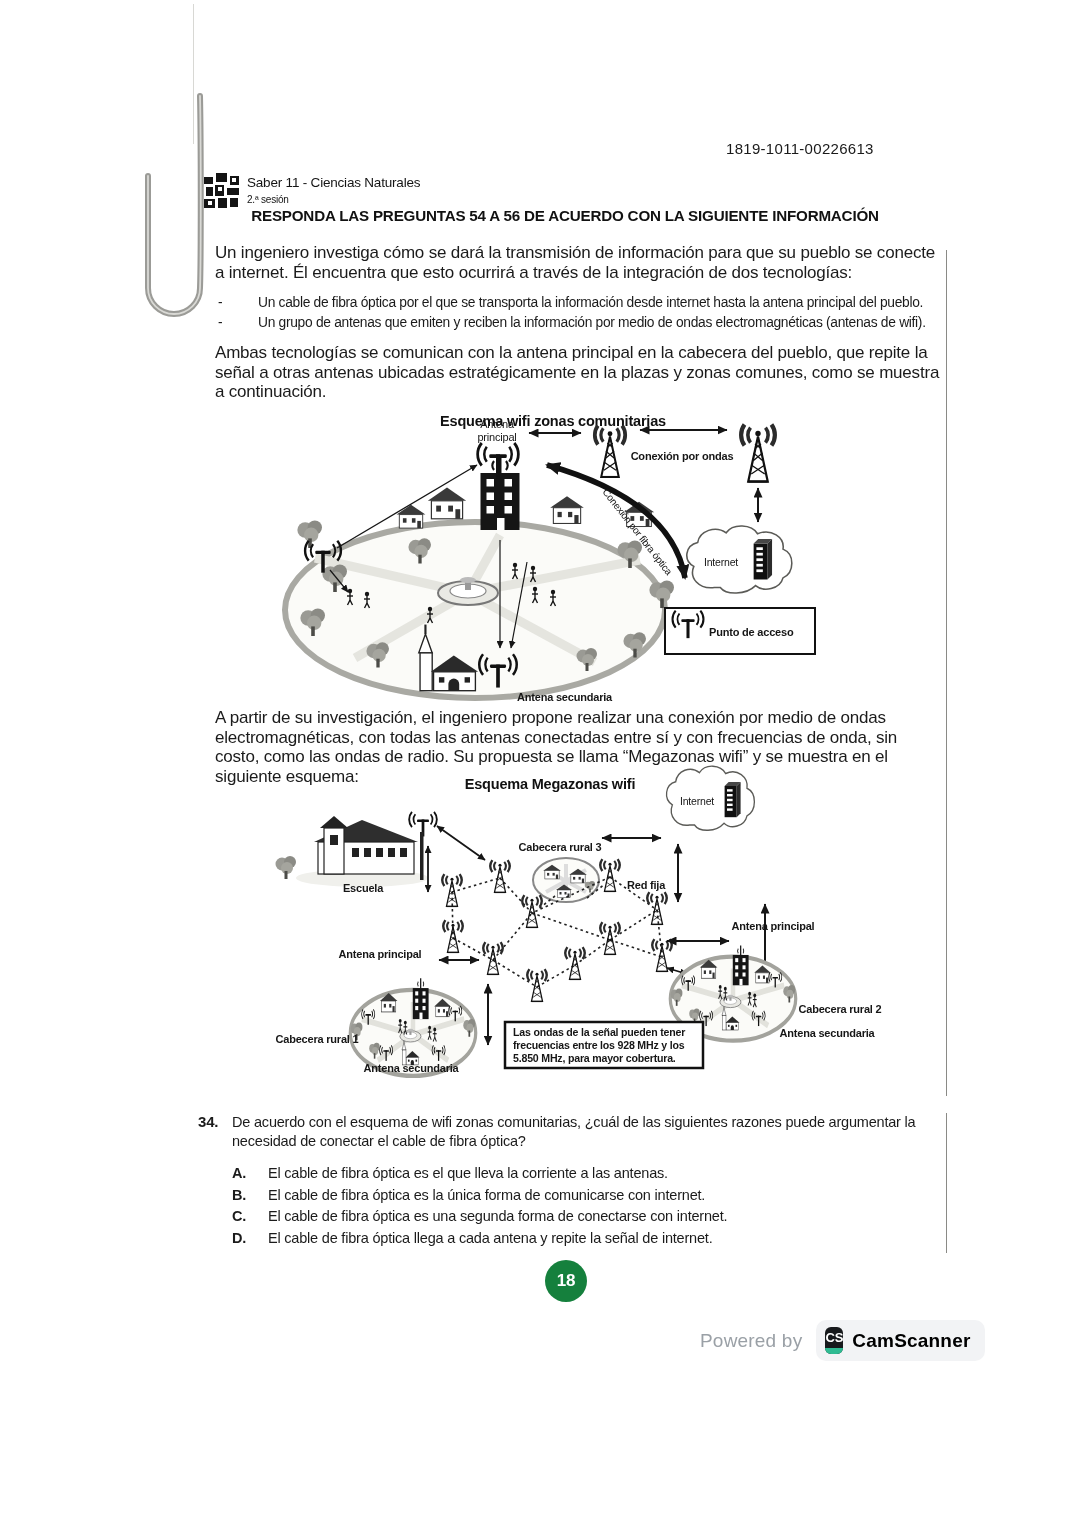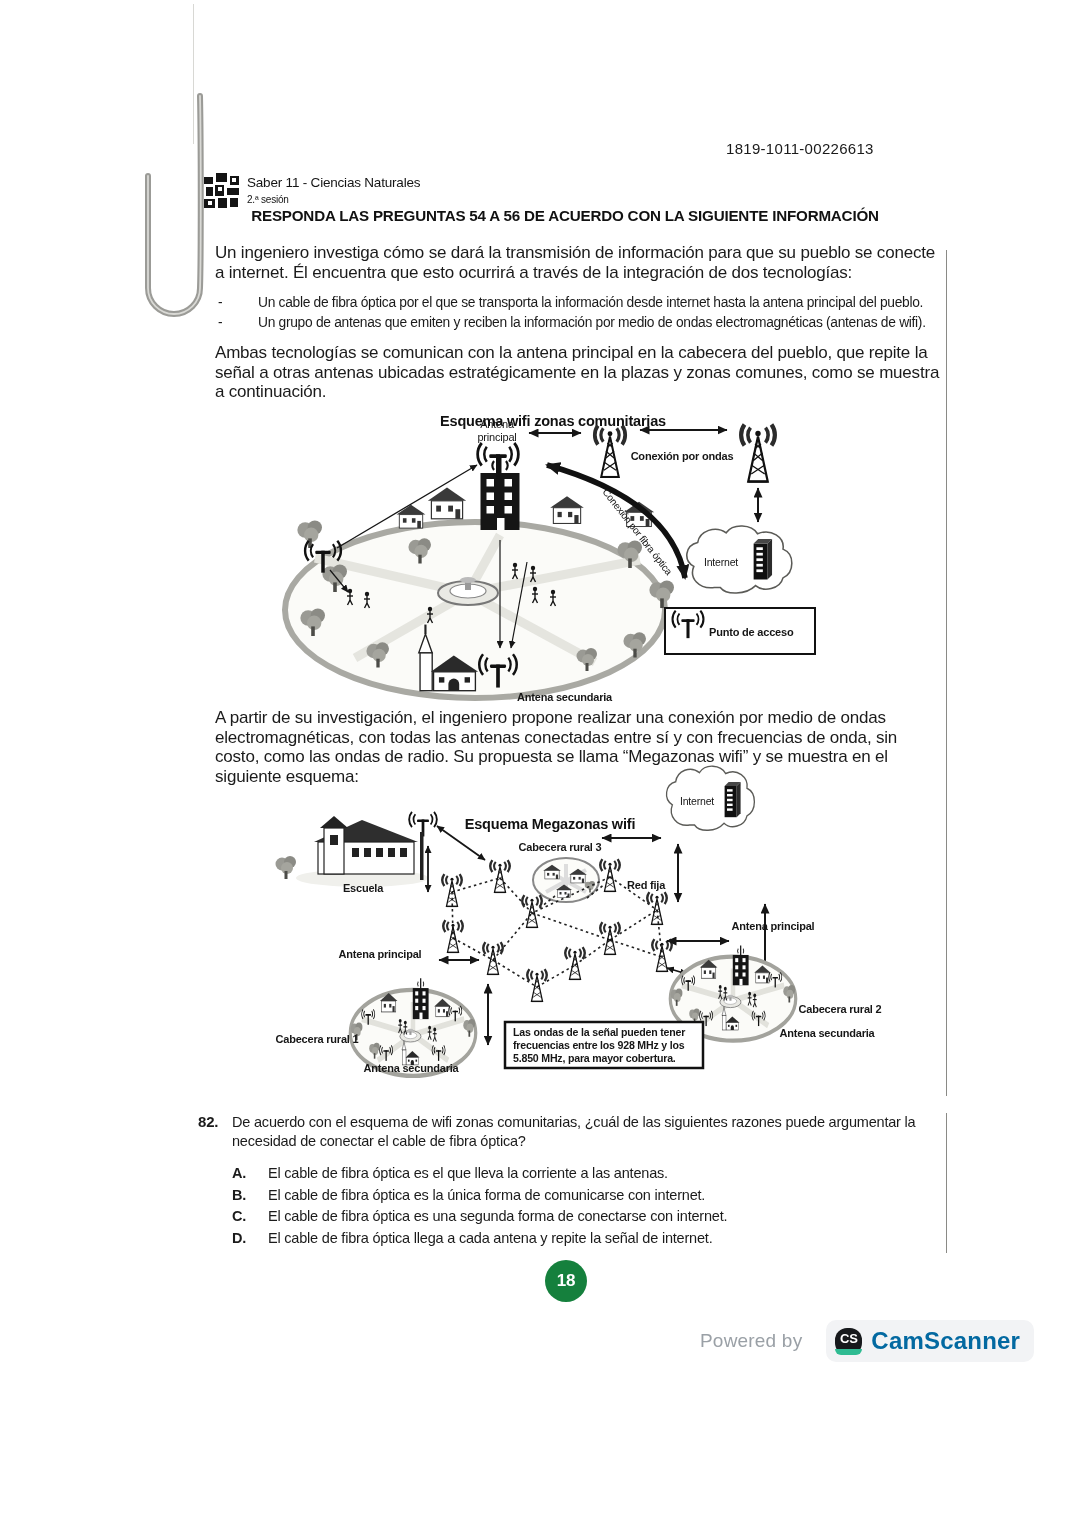--- a/index.html
+++ b/index.html
@@ -15,27 +15,27 @@
   .bullet-row{display:flex;}
   .bullet-dash{width:40px;flex:0 0 40px;}
   .diagram-title{font-size:14.5px;font-weight:bold;text-align:center;color:#111;}
   .v-rule{position:absolute;width:1px;background:#8a8a86;}
   .q-number{font-size:15px;font-weight:bold;}
   .q-text{font-size:14.5px;line-height:19px;}
   .opt-row{display:flex;font-size:14.5px;line-height:21.5px;}
   .opt-letter{width:36px;flex:0 0 36px;font-weight:bold;}
   .page-badge{position:absolute;width:42px;height:42px;border-radius:50%;background:#15803d;
               color:#fff;font-size:17px;font-weight:bold;display:flex;align-items:center;justify-content:center;}
-  .footer-row{position:absolute;display:flex;align-items:center;gap:24px;}
+  .footer-row{position:absolute;display:flex;align-items:center;gap:14px;}
   .powered-by{font-size:19px;color:#9aa0a6;letter-spacing:0.2px;}
   .cs-pill{display:flex;align-items:center;gap:9px;background:#f2f3f5;border-radius:10px;padding:7px 14px 7px 9px;}
-  .cs-logo{position:relative;width:27px;height:27px;border-radius:12px;background:#17191c;
+  .cs-logo{position:relative;width:18px;height:27px;border-radius:6px;background:#17191c;
            color:#fff;font-size:13px;font-weight:bold;text-align:center;line-height:22px;}
   .cs-logo .bar{position:absolute;left:0;right:0;bottom:0;height:6px;background:#2fbb92;border-radius:0 0 6px 6px;}
-  .cs-name{font-size:24px;font-weight:600;color:#0369a1;letter-spacing:0.2px;}
+  .cs-name{font-size:19px;font-weight:600;color:#000000;letter-spacing:0.2px;}
   svg text{font-family:"Liberation Sans",sans-serif;fill:#161616;}
   .lbl{font-size:11px;font-weight:700;}
   .lbl-n{font-size:11px;font-weight:500;}
   .note-t{font-size:10.6px;font-weight:600;}
 </style>
 </head>
 <body>
 
 <div class="page">
 
@@ -273,21 +273,21 @@
       <rect x="450" y="198" width="150" height="46" fill="#ffffff" stroke="#111" stroke-width="2"></rect>
       <use href="#wifiap" transform="translate(473,212) scale(0.95)"></use>
       <text x="494" y="226" class="lbl">Punto de acceso</text>
     </g>
 
     <text x="302" y="291" class="lbl">Antena secundaria</text>
   </svg>
 
   <div class="abs para" style="left:215px;top:708px;width:730px;">A partir de su investigación, el ingeniero propone realizar una conexión por medio de ondas electromagnéticas, con todas las antenas conectadas entre sí y con frecuencias de onda, sin costo, como las ondas de radio. Su propuesta se llama “Megazonas wifi” y se muestra en el siguiente esquema:</div>
 
-  <div class="abs diagram-title" style="left:215px;top:776px;width:670px;margin-top:40px;">Esquema Megazonas wifi</div>
+  <div class="abs diagram-title" style="left:215px;top:776px;width:670px;">Esquema Megazonas wifi</div>
 
   <svg class="abs" style="left:215px;top:762px;" width="700" height="335" viewBox="0 0 700 335">
 
     <g>
       <use href="#cloud" transform="translate(450,6) scale(0.82,0.92)" fill="#ffffff" stroke="#5b5b57" stroke-width="1.6"></use>
       <use href="#server" transform="translate(516,40) scale(0.8)"></use>
       <text x="482" y="43" text-anchor="middle" style="font-size:10.5px;">Internet</text>
     </g>
     <line x1="387" y1="76" x2="446" y2="76" stroke="#161616" stroke-width="2" marker-start="url(#mA)" marker-end="url(#mA)"></line>
     <line x1="463" y1="82" x2="463" y2="140" stroke="#161616" stroke-width="2" marker-start="url(#mA)" marker-end="url(#mA)"></line>
@@ -375,21 +375,21 @@
     <text x="612" y="275" text-anchor="middle" class="lbl">Antena secundaria</text>
 
     <g>
       <rect x="290" y="260" width="198" height="46" fill="#ffffff" stroke="#111" stroke-width="2.5"></rect>
       <text x="298" y="274" class="note-t">Las ondas de la señal pueden tener</text>
       <text x="298" y="287" class="note-t"><tspan>frecuencias entre los </tspan><tspan font-weight="800">928 MHz y los</tspan></text>
       <text x="298" y="300" class="note-t"><tspan font-weight="800">5.850 MHz</tspan><tspan>, para mayor cobertura.</tspan></text>
     </g>
   </svg>
 
-  <div class="abs q-number" style="left:198px;top:1113px;">82.</div>
+  <div class="abs q-number" style="left:198px;top:1113px;">34.</div>
   <div class="abs q-text" style="left:232px;top:1113px;width:706px;">De acuerdo con el esquema de wifi zonas comunitarias, ¿cuál de las siguientes razones puede argumentar la necesidad de conectar el cable de fibra óptica?</div>
 
   <div class="abs" style="left:232px;top:1163px;width:706px;">
     <div class="opt-row">
       <div class="opt-letter">A.</div>
       <div>El cable de fibra óptica es el que lleva la corriente a las antenas.</div>
     </div>
     <div class="opt-row">
       <div class="opt-letter">B.</div>
       <div>El cable de fibra óptica es la única forma de comunicarse con internet.</div>

